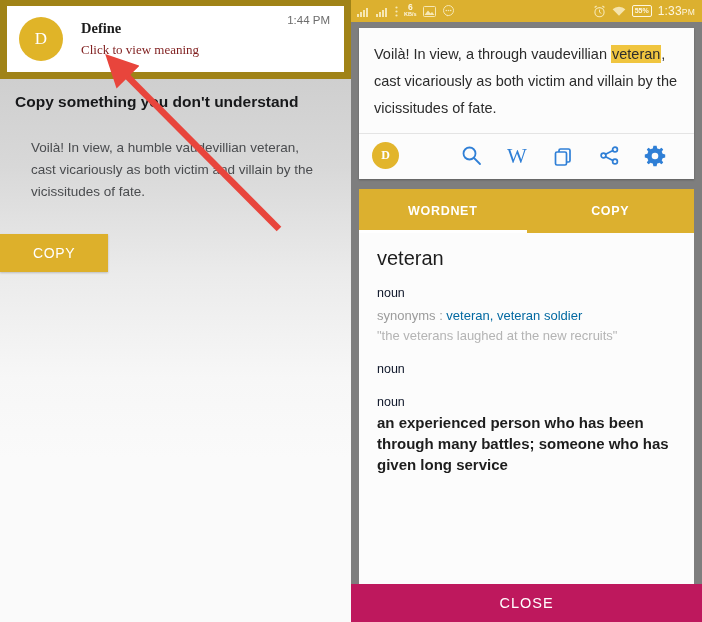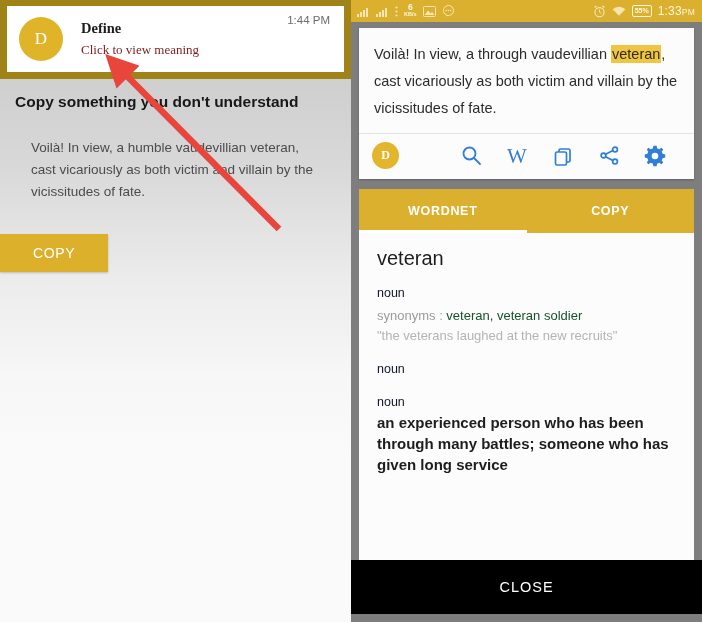--- a/index.html
+++ b/index.html
@@ -145,27 +145,27 @@
     height: 353px;
     overflow: hidden;
     position: relative;
   }
   .result-inner { padding: 12px 14px 0 18px; }
   .word { font-size: 20px; color: #1d1d1d; line-height: 26px; margin-bottom: 13px; }
   .sense { margin-bottom: 15px; }
   .pos { font-size: 12.5px; color: #0f172a; line-height: 18px; }
   .gloss { font-size: 15px; font-weight: bold; color: #1d1d1d; line-height: 21px; margin-top: 1px; }
   .syn { font-size: 13px; color: #9b9b9b; line-height: 20px; margin-top: 4px; }
-  .syn b { color: #14532d; font-weight: normal; }
+  .syn b { color: #0369a1; font-weight: normal; }
   .example { font-size: 13px; color: #b4b4b4; line-height: 19px; }
 
   .close-bar {
-    position: absolute; left: 0; bottom: 8px;
-    width: 351px; height: 54px;
-    background: #000000;
+    position: absolute; left: 0; bottom: 0;
+    width: 351px; height: 38px;
+    background: #be185d;
     display: flex; align-items: center; justify-content: center;
     color: #ffffff; font-size: 14.5px; letter-spacing: 1px;
     cursor: pointer;
   }
 </style>
 </head>
 <body>
 
 <div class="screen">
 

